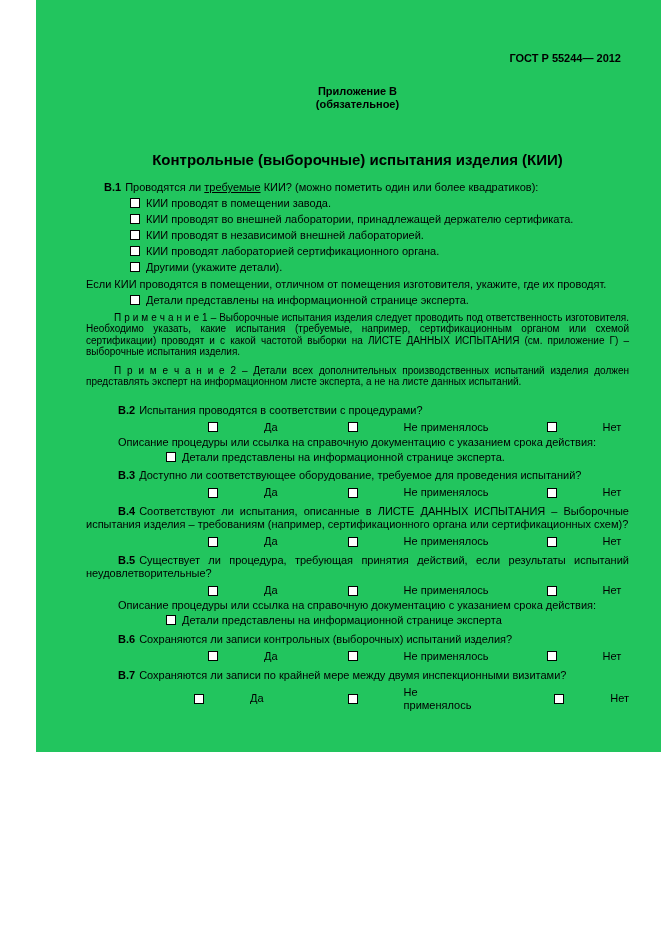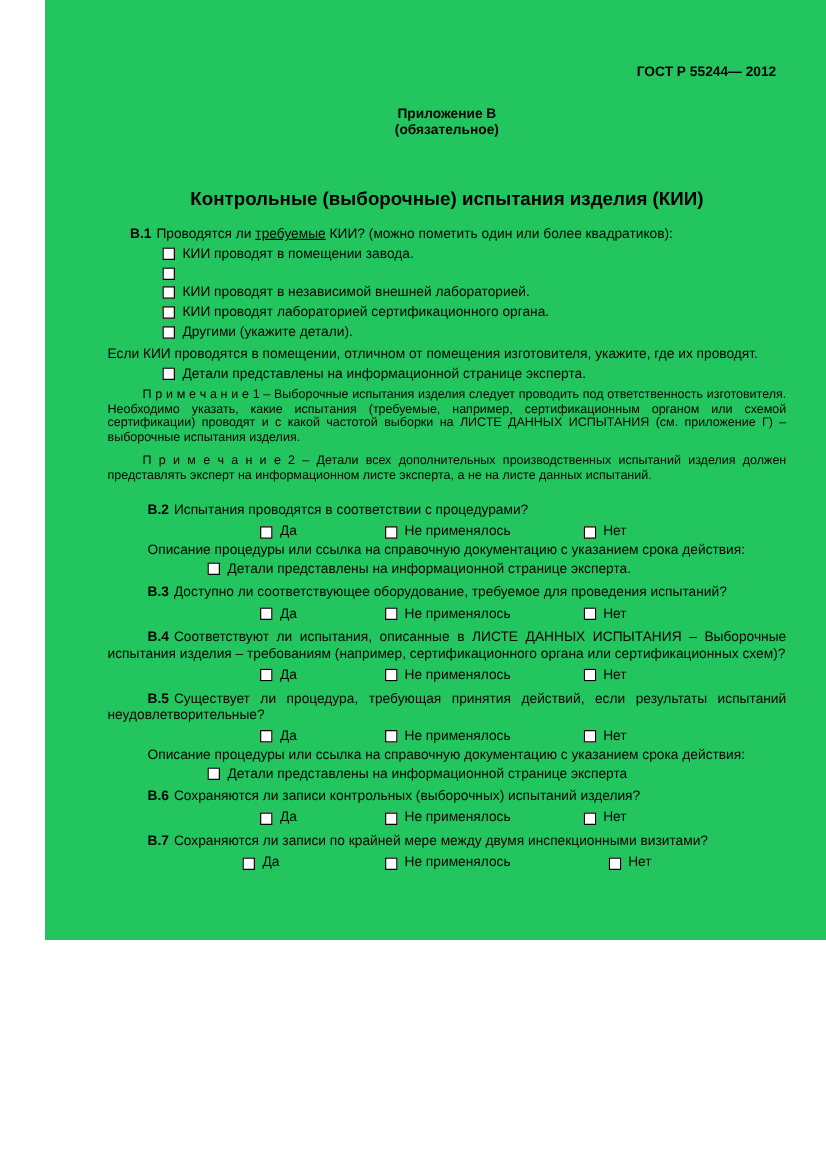--- a/index.html
+++ b/index.html
@@ -71,20 +71,21 @@
   .answer-row {
     display:flex;
     align-items:center;
     margin-top:4px;
     margin-bottom:2px;
   }
   .answer {
     display:inline-flex;
     align-items:center;
     cursor:default;
+    gap:40px;
   }
   .answer .cb { margin-top:0; }
   .ans-da  { margin-left:122px; }
   .ans-np  { margin-left:70px; }
   .ans-net { margin-left:58px; }
   .desc-line { text-indent:32px; margin-top:2px; }
   .sub-details { margin-left:36px; margin-top:2px; }
   .page-number {
     position:absolute;
     top:840px;
@@ -108,20 +109,21 @@
 
   <p class="para-b1"><b class="qnum">В.1</b><span>Проводятся ли </span><u>требуемые</u><span> КИИ? (можно пометить один или более квадратиков):</span></p>
 
   <div class="options">
     <div class="option">
       <span class="cb"></span>
       <span>КИИ проводят в помещении завода.</span>
     </div>
     <div class="option">
       <span class="cb"></span>
+      <span>КИИ проводят во внешней лаборатории, принадлежащей держателю сертификата.</span>
     </div>
     <div class="option">
       <span class="cb"></span>
       <span>КИИ проводят в независимой внешней лабораторией.</span>
     </div>
     <div class="option">
       <span class="cb"></span>
       <span>КИИ проводят лабораторией сертификационного органа.</span>
     </div>
     <div class="option">

